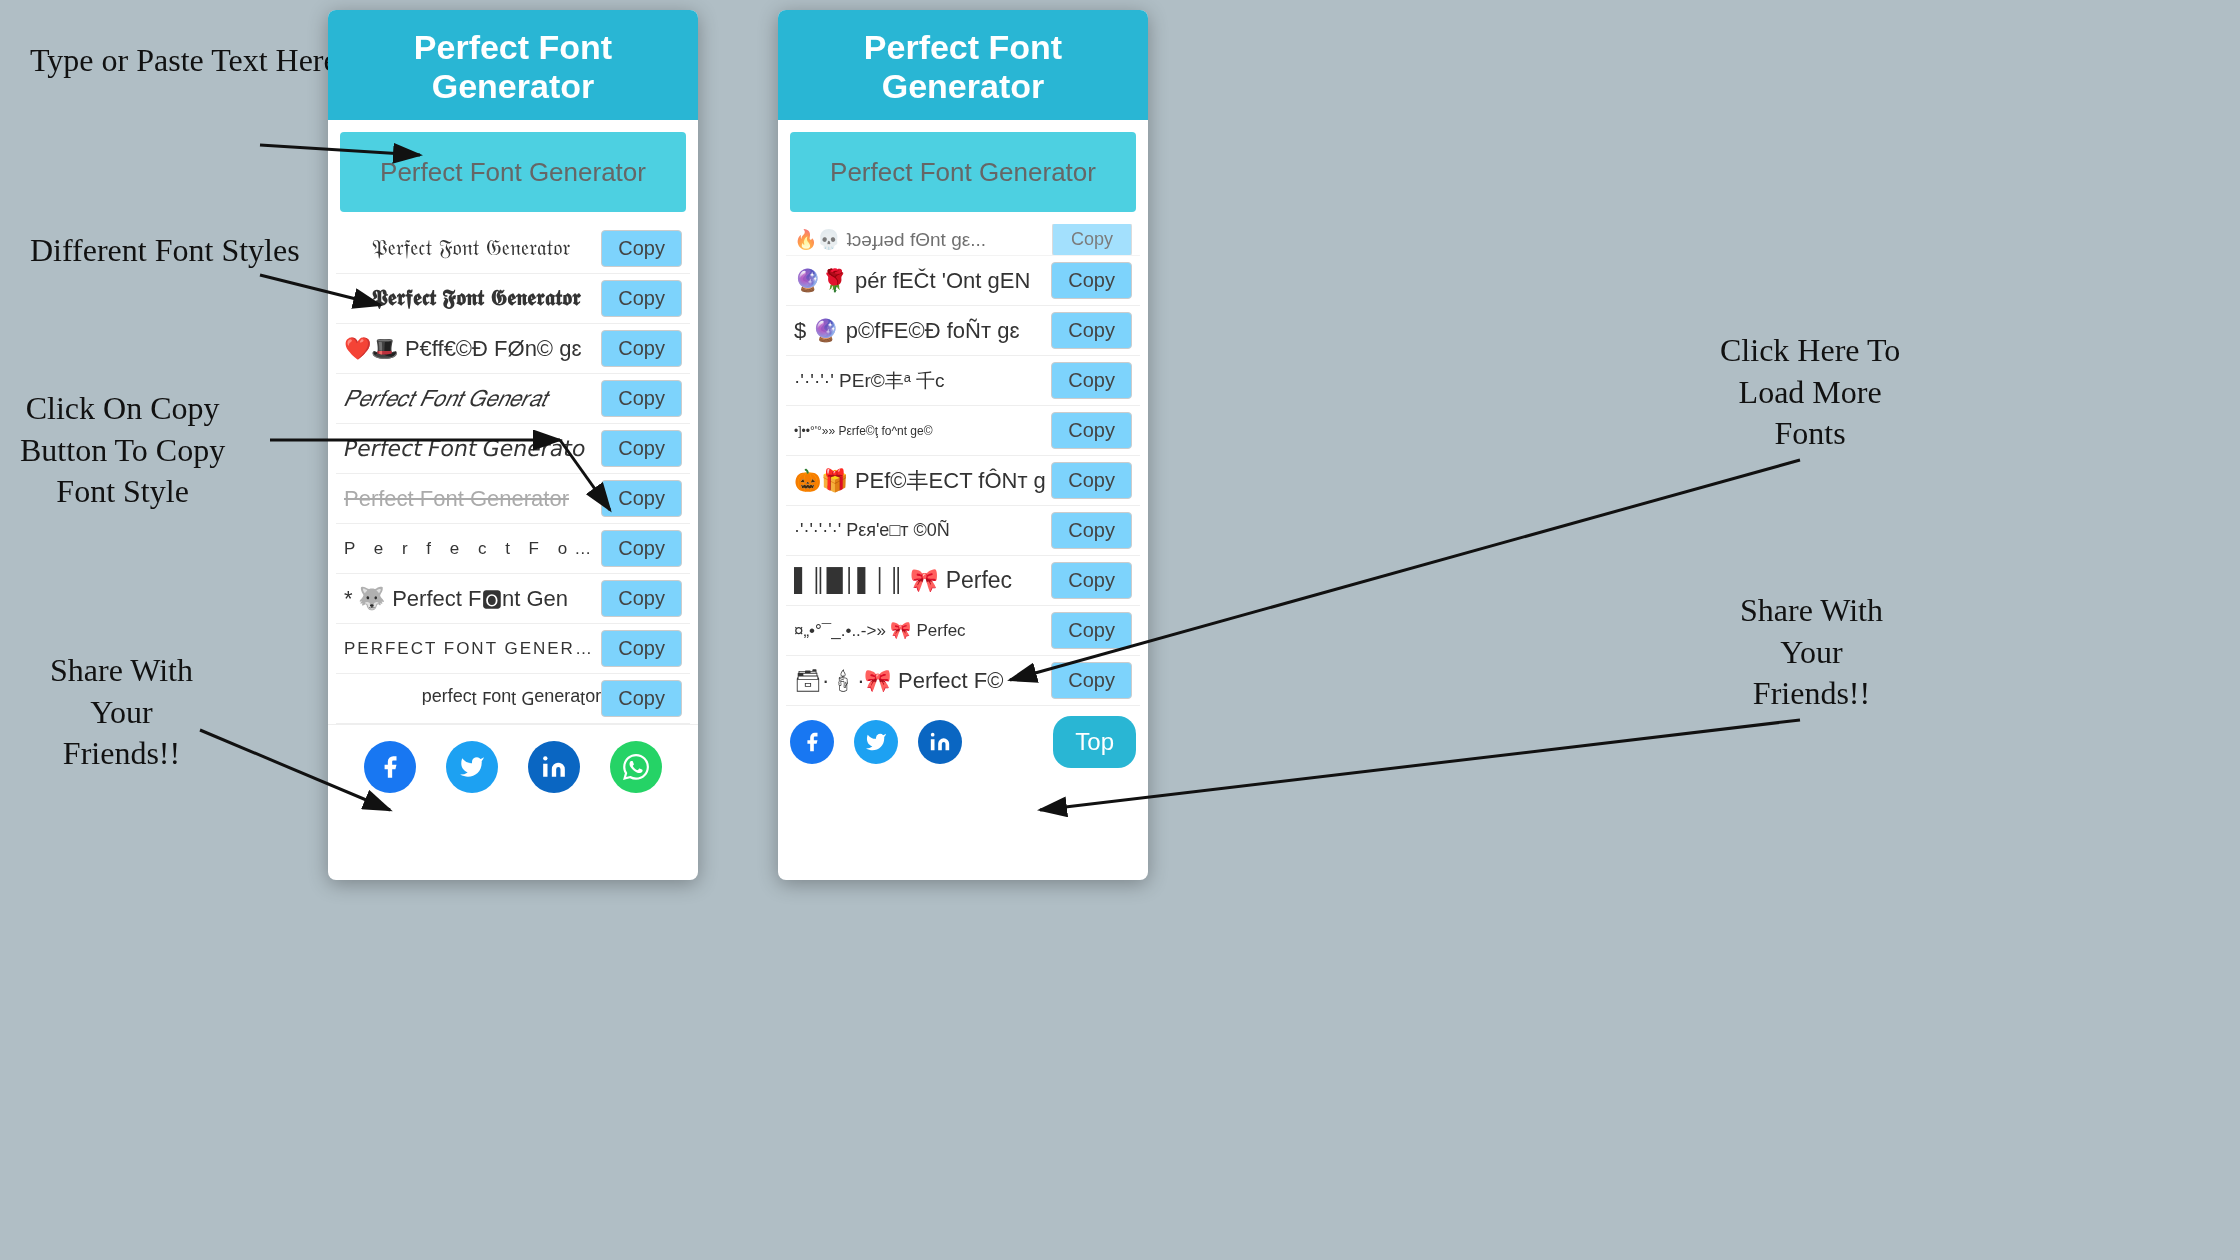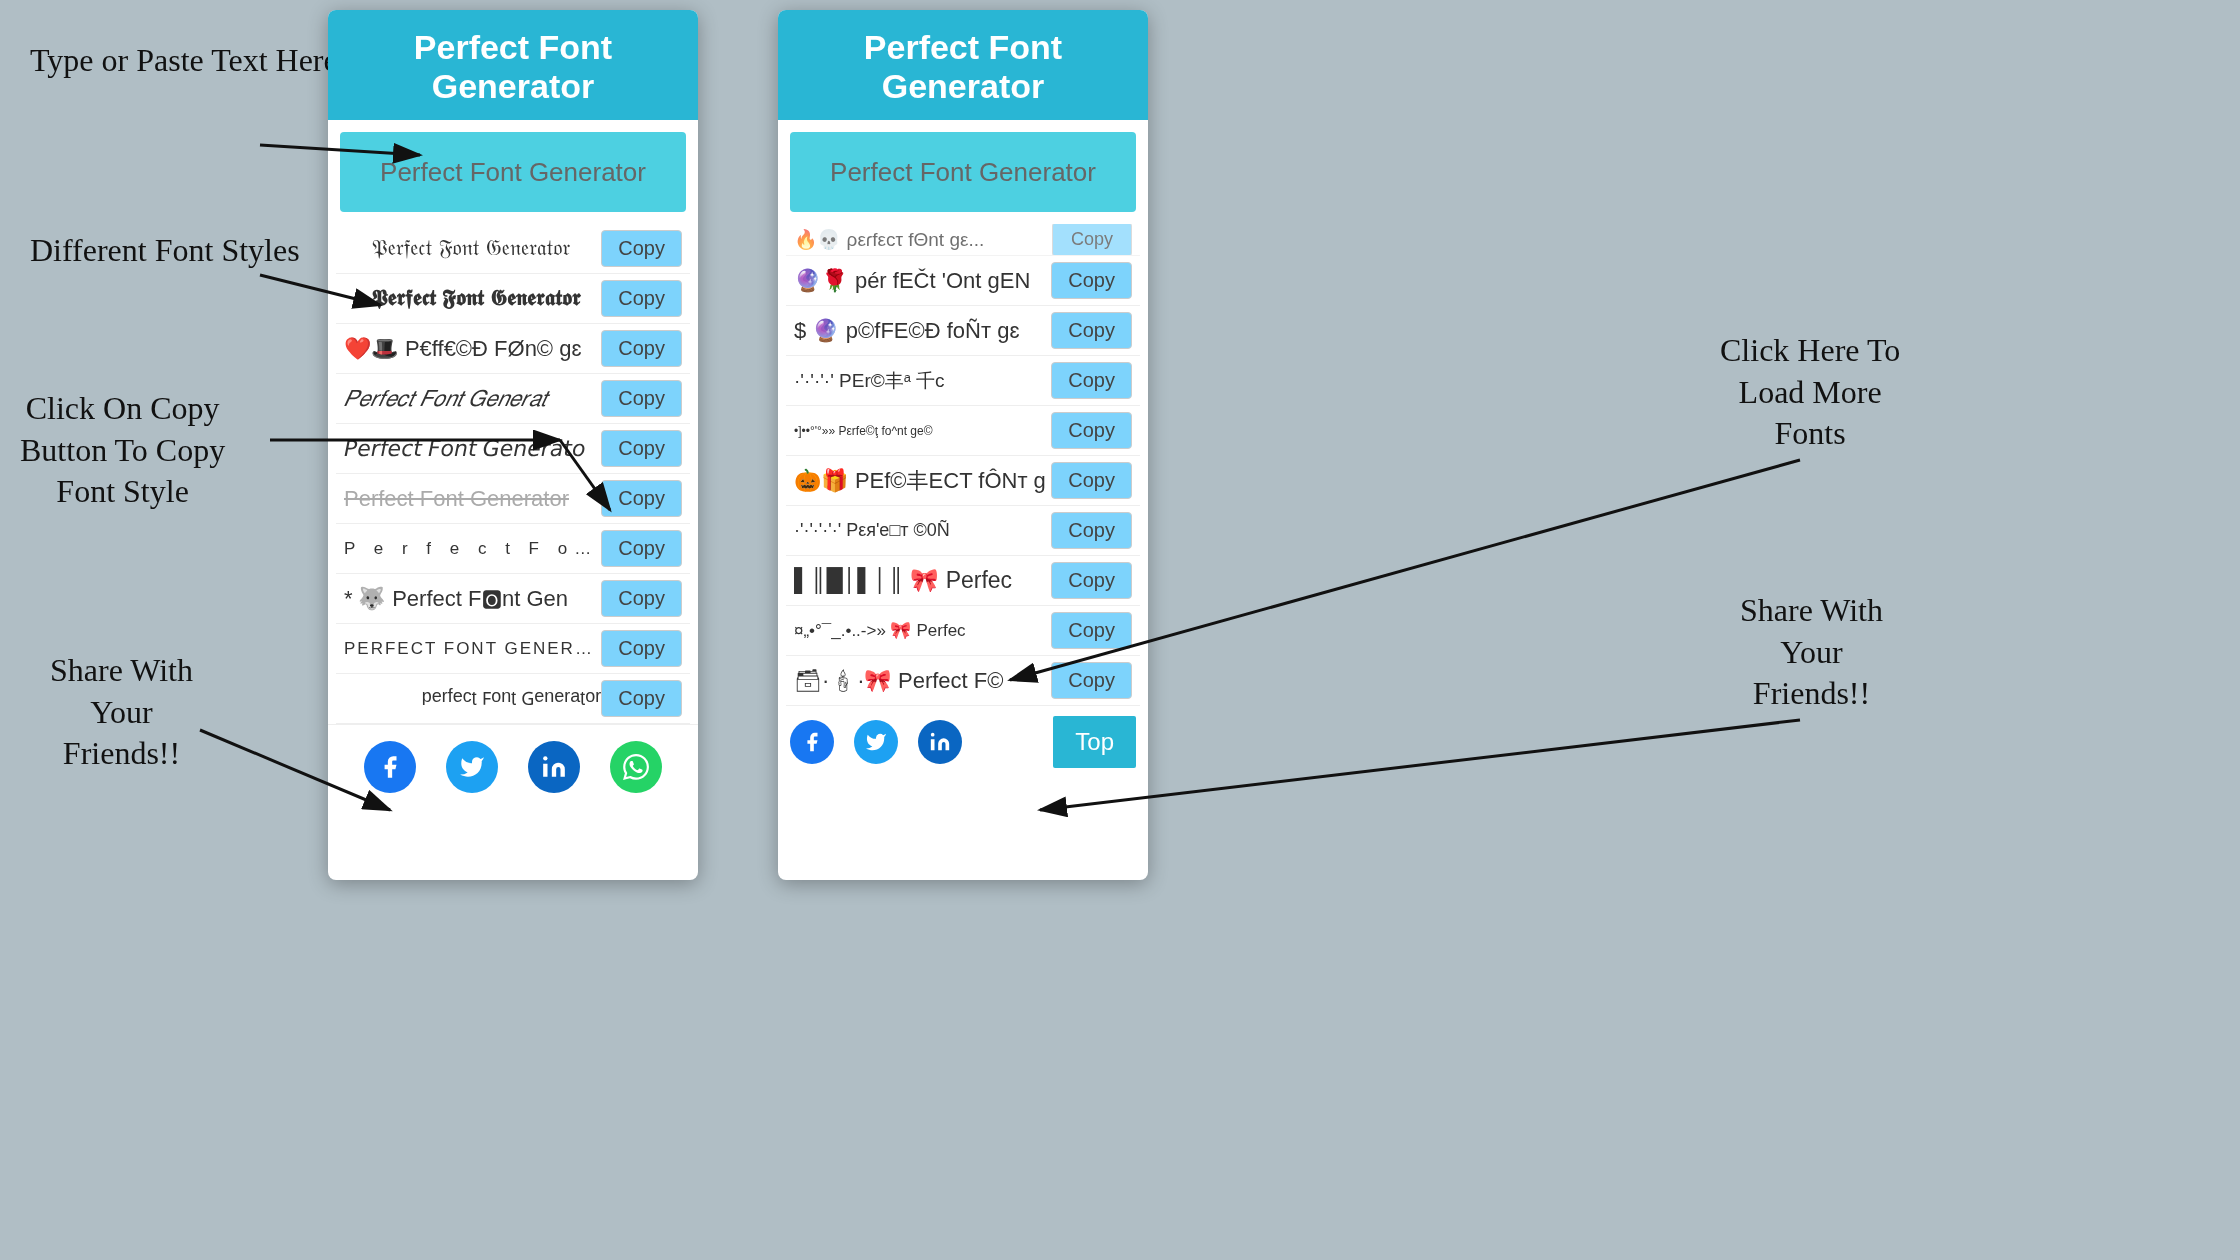--- a/index.html
+++ b/index.html
@@ -132,21 +132,21 @@
       display: block;
       width: calc(100% - 24px);
       margin-left: 12px;
       margin-right: 12px;
     }
 
     .top-btn {
       background: #29b6d4;
       color: white;
       border: none;
-      border-radius: 2px;
+      border-radius: 18px;
       padding: 12px 22px;
       font-size: 24px;
       cursor: pointer;
     }
 
     .phone-footer {
       display: flex;
       align-items: center;
       justify-content: space-between;
       padding: 10px 12px;
@@ -265,21 +265,21 @@
 <div class="phone" style="left: 778px; top: 10px; width: 370px; height: 870px;">
   <div class="phone-header">
     <h1>Perfect Font Generator</h1>
   </div>
 
   <div class="phone-input-area">
     <span>Perfect Font Generator</span>
   </div>
 
   <div class="partial-row" style="opacity:0.7;max-height:32px;overflow:hidden;">
-    <span class="font-text" style="font-size:19px;">🔥💀 ρεɾfεcτ fΘnt gε...</span>
+    <span class="font-text" style="font-size:19px;">🔥💀 ʇɔǝɟɹǝd fΘnt gε...</span>
     <button class="copy-btn" style="font-size:18px;">Copy</button>
   </div>
 
   <div class="font-row">
     <span class="font-text">🔮🌹 pér fEČt 'Ont gEN</span>
     <button class="copy-btn">Copy</button>
   </div>
   <div class="font-row">
     <span class="font-text">$ 🔮 p©fFE©Ð foÑт ɡɛ</span>
     <button class="copy-btn">Copy</button>

